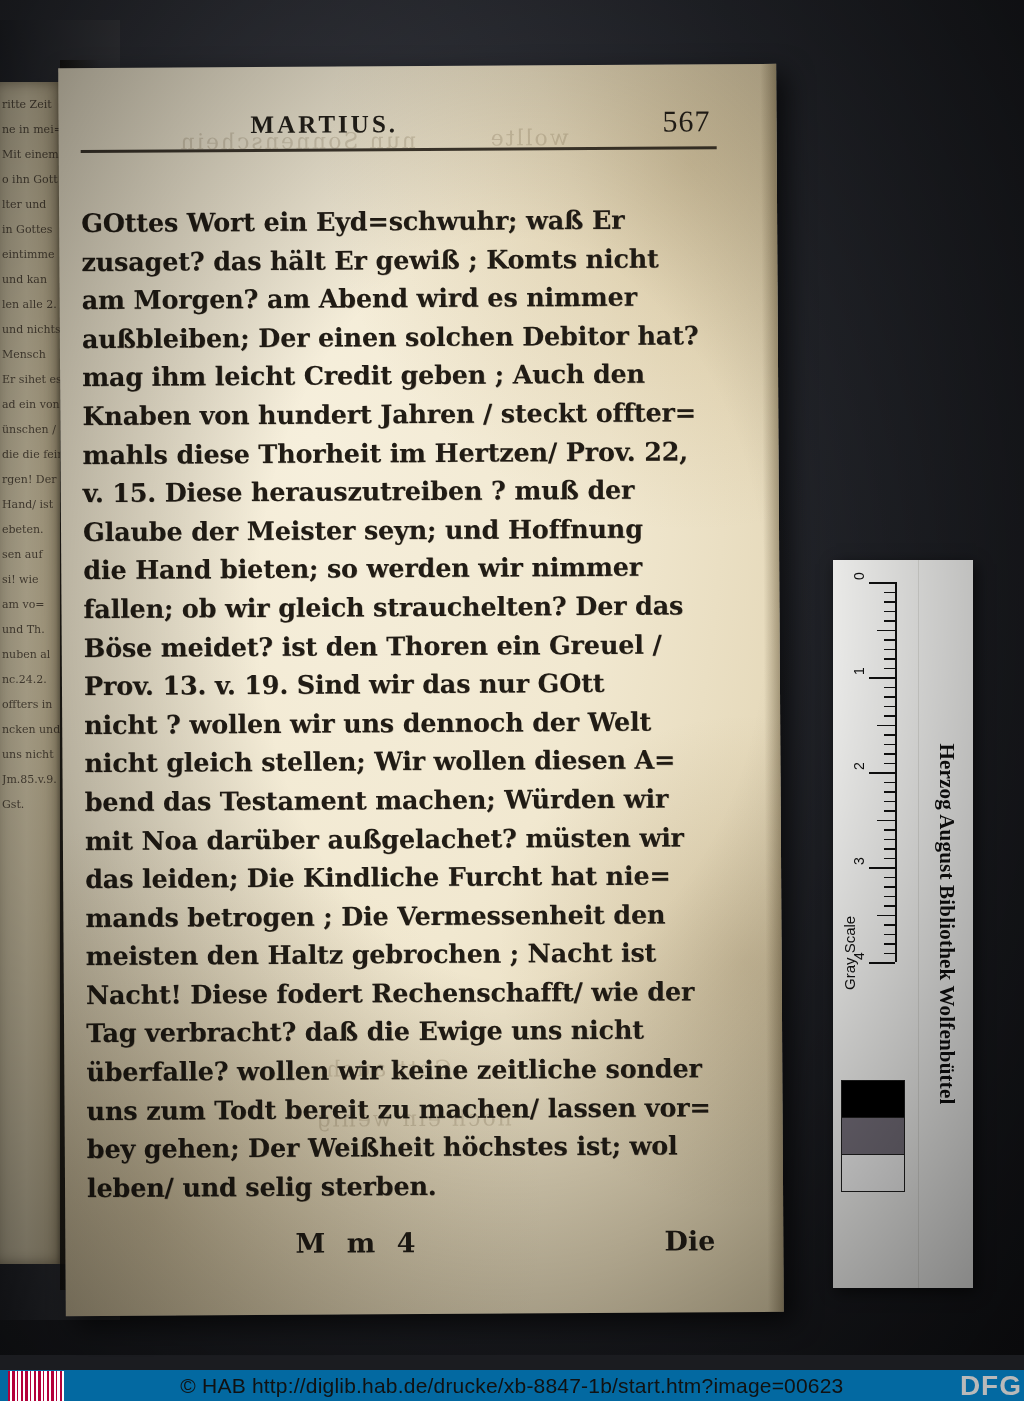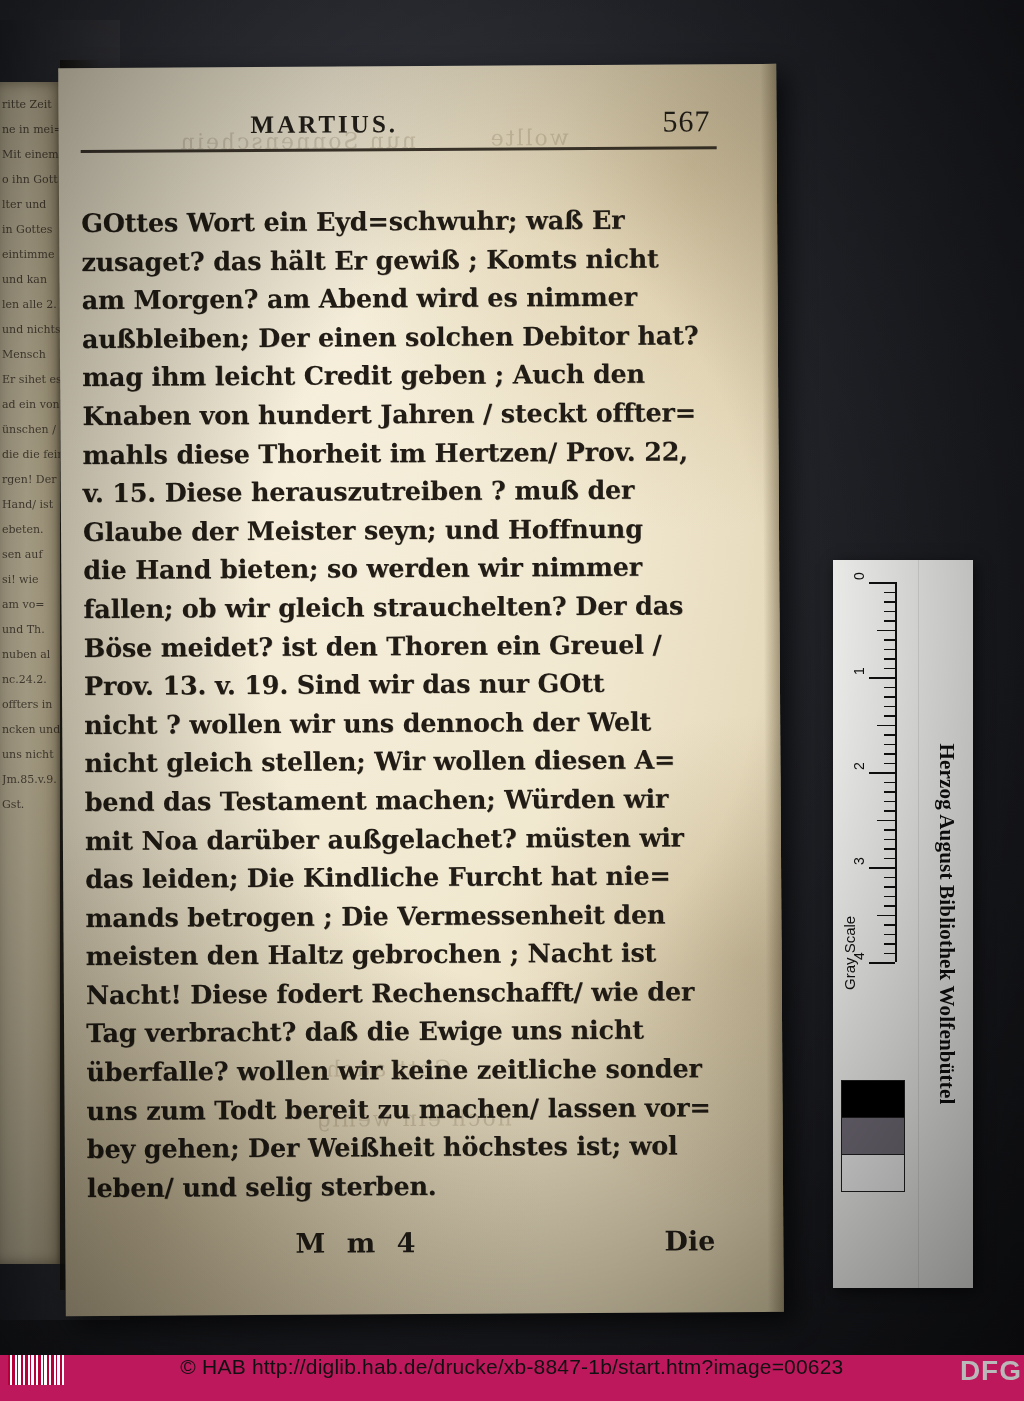--- a/index.html
+++ b/index.html
@@ -256,23 +256,24 @@
     color: #111;
     letter-spacing: 0.2px;
   }
 
   
   .footer {
     position: absolute;
     left: 0;
     bottom: 0;
     width: 1024px;
-    height: 46px;
-    background: #be185d;
+    height: 31px;
+    background: #0369a1;
     display: flex;
+    align-items: center;
   }
   .footer-barcode {
     width: 56px;
     height: 30px;
     margin-left: 8px;
     background:
       repeating-linear-gradient(90deg,
         #b3003a 0px, #b3003a 2px,
         #ffffff 2px, #ffffff 4px,
         #b3003a 4px, #b3003a 7px,

